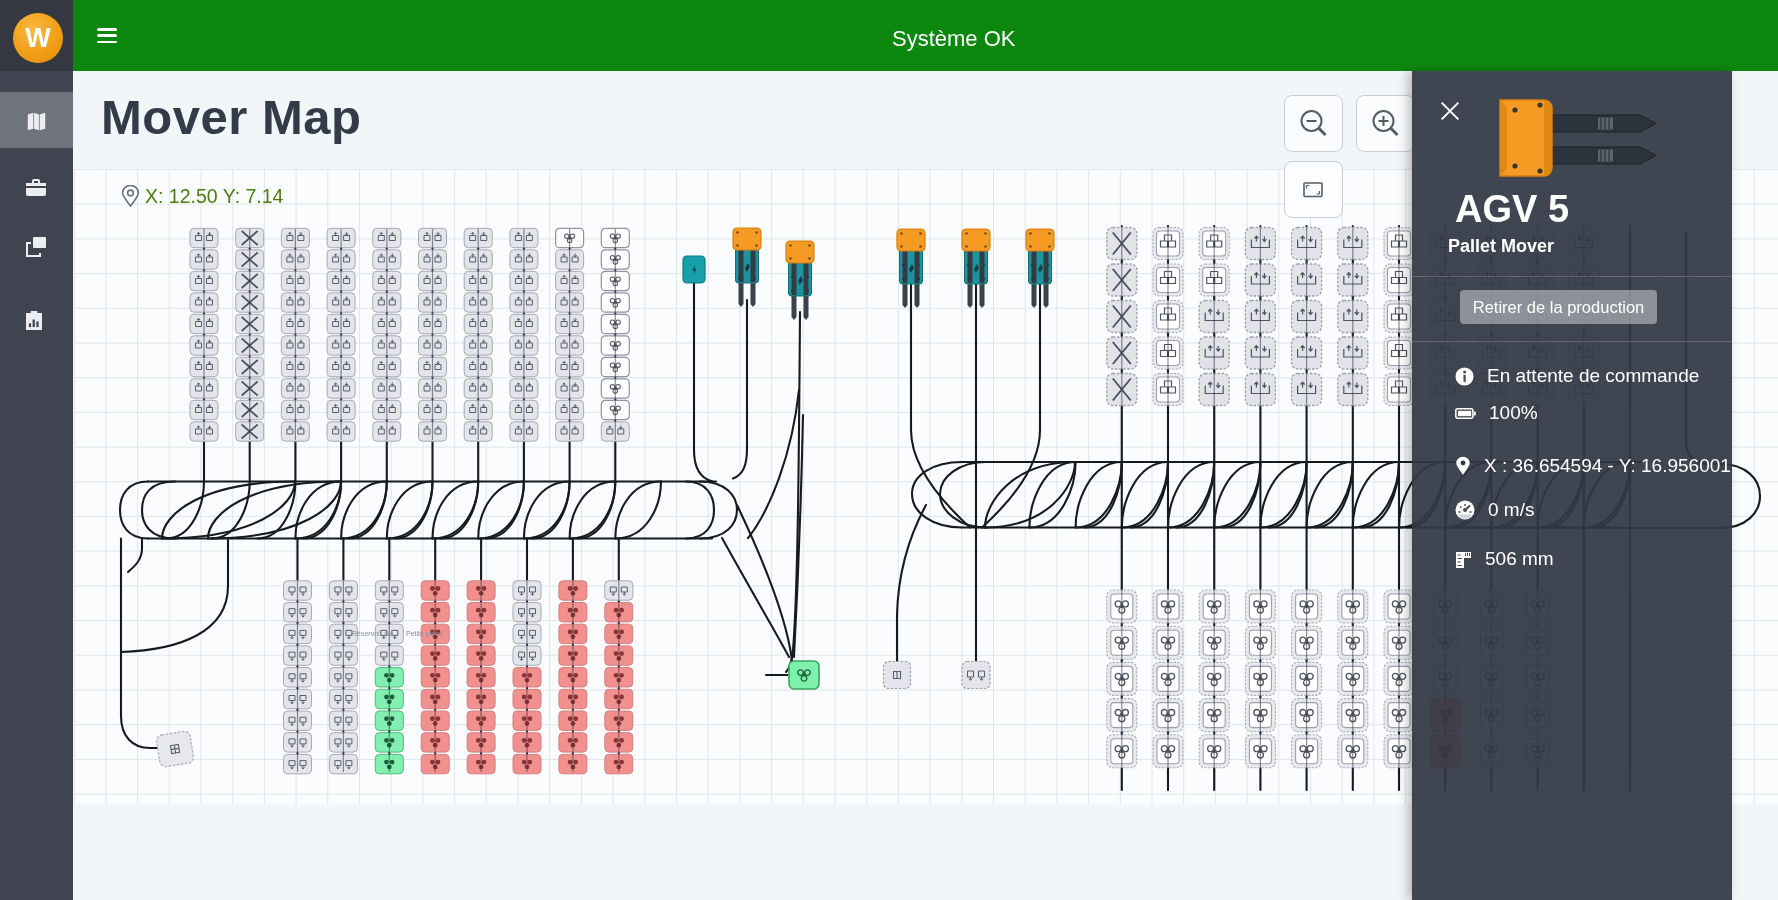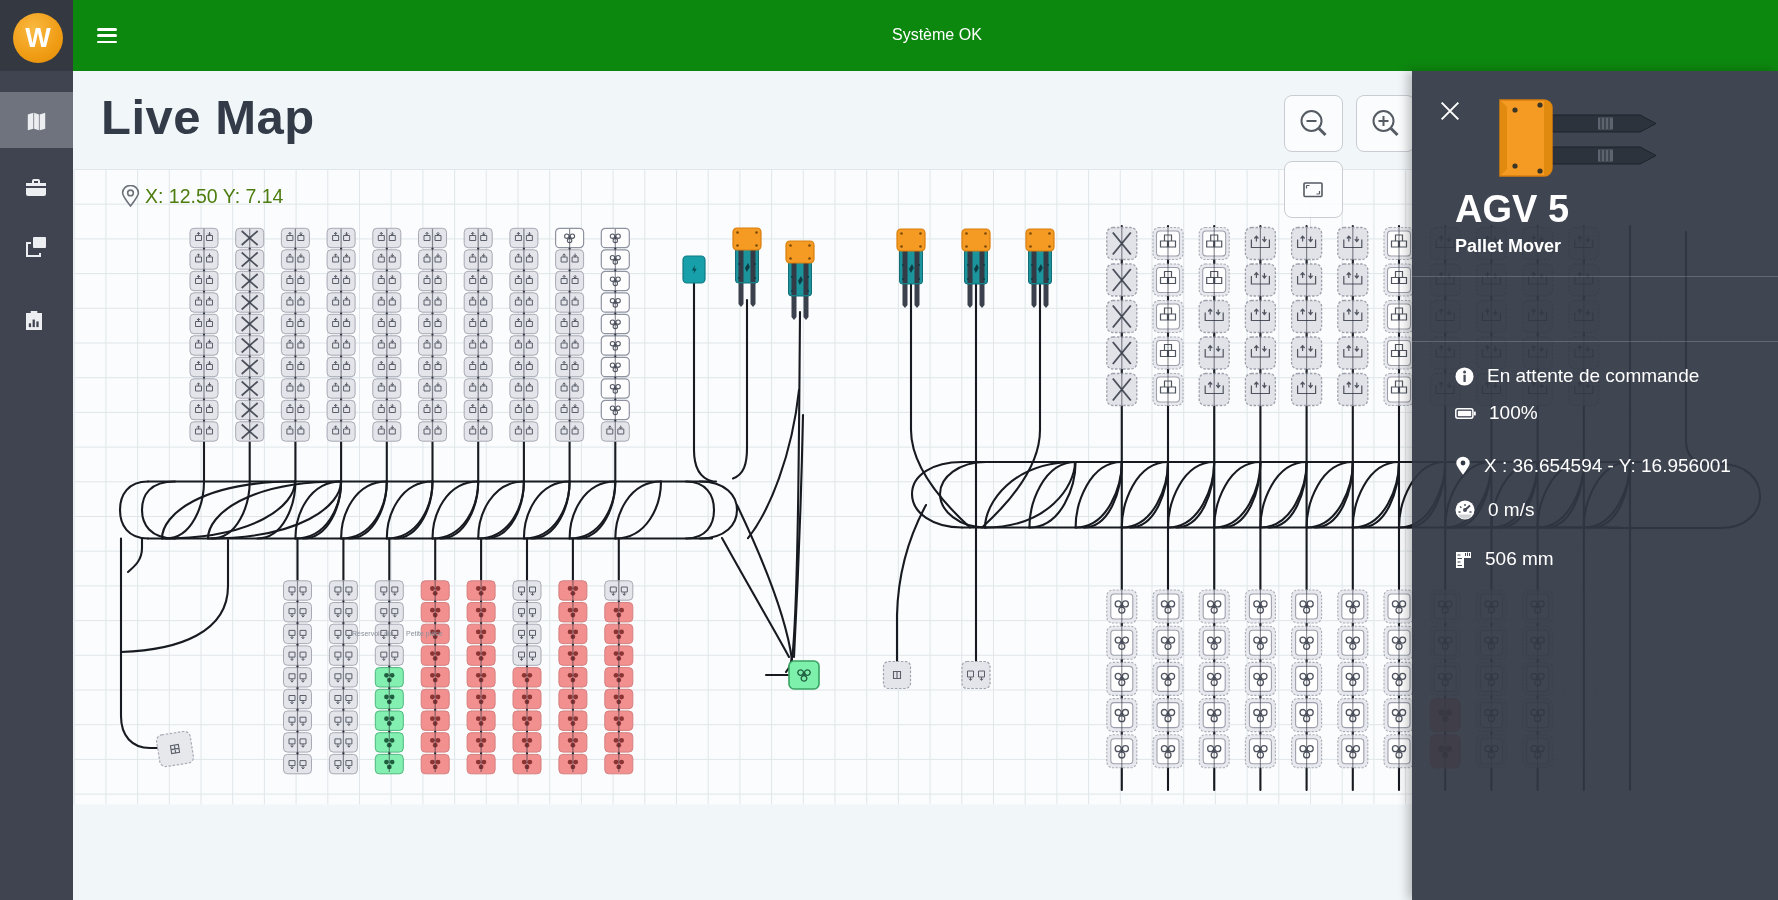--- a/index.html
+++ b/index.html
@@ -1,30 +1,30 @@
 <!DOCTYPE html>
 <html><head><meta charset="utf-8"><style>
 * { margin:0; padding:0; box-sizing:border-box; }
 html,body { width:1778px; height:900px; overflow:hidden; font-family:"Liberation Sans",sans-serif; background:#f1f6f9; }
 #topbar { position:absolute; left:73px; top:0; width:1705px; height:71px; background:#0d880f; z-index:20; }
-#topbar .title { position:absolute; left:819px; top:26px; color:#fff; font-size:16px; }
+#topbar .title { position:absolute; left:819px; top:26px; color:#fff; font-size:22px; }
 #burger { position:absolute; left:24px; top:28px; width:20px; height:15px; }
 #burger div { height:2.5px; background:#fff; border-radius:2px; margin-bottom:3.9px; }
 #sidebar { position:absolute; left:0; top:0; width:73px; height:900px; background:#3f4450; z-index:30; }
 #sidebar .logo-bg { position:absolute; left:0; top:0; width:73px; height:71px; background:#343841; }
 #sidebar .logo { position:absolute; left:13px; top:13px; width:50px; height:50px; border-radius:50%; background:radial-gradient(circle at 40% 32%, #f9b942, #f09c14 60%, #df8a05); color:#fff; font-weight:bold; font-size:27px; text-align:center; line-height:50px; }
 .sel { position:absolute; left:0; top:92px; width:73px; height:56px; background:#6e737d; }
 .sideicon { position:absolute; left:26px; }
 #title { position:absolute; left:101px; top:89px; font-size:49px; font-weight:bold; color:#333b49; z-index:10; letter-spacing:0.5px; }
 #coords { position:absolute; left:121px; top:185px; color:#4d7c0f; font-size:19.5px; z-index:10; }
 .zbtn { position:absolute; width:59px; height:57px; border:1px solid #c9cdd3; border-radius:8px; background:rgba(252,253,254,0.85); z-index:10; }
-#panel { position:absolute; left:1412px; top:71px; width:366px; height:829px; background:rgba(50,56,68,0.93); z-index:40; color:#fff; box-shadow:-4px 0 10px rgba(0,0,0,0.25); }
+#panel { position:absolute; left:1412px; top:71px; width:320px; height:829px; background:rgba(50,56,68,0.93); z-index:40; color:#fff; box-shadow:-4px 0 10px rgba(0,0,0,0.25); }
 #panel .close { position:absolute; left:28px; top:30px; width:20px; height:20px; }
 #panel h1 { position:absolute; left:43px; top:117px; font-size:38px; font-weight:bold; }
-#panel h2 { position:absolute; left:43px; top:165px; font-size:18px; font-weight:bold; }
+#panel h2 { position:absolute; left:36px; top:165px; font-size:18px; font-weight:bold; }
 #panel .hr { position:absolute; left:0; width:366px; height:1px; background:rgba(255,255,255,0.18); }
 #panel .btn { position:absolute; left:48px; top:219px; width:197px; height:34px; background:rgba(218,222,227,0.5); border-radius:4px; color:#fff; font-size:16.5px; text-align:center; line-height:34px; }
 .irow { position:absolute; left:43px; font-size:19px; }
 .irow svg { vertical-align:-4px; margin-right:13px; }
 </style></head>
 <body>
 <svg width="1778" height="900" viewBox="0 0 1778 900" style="position:absolute;left:0;top:0">
     <defs>
 <g id="icp">
         <rect x="-14" y="-9.7" width="28" height="19.4" rx="4" fill="#e4e5ea" stroke="#a7a9b4" stroke-width="1"></rect>
@@ -726,21 +726,21 @@
     </svg>
   <svg class="sideicon" style="top:311px" width="16" height="19" viewBox="0 0 17 20" fill="#eceef1">
       <path d="M0,2 h17 v18 h-17 z M5,2 v-2 h7 v2"></path>
       <g fill="#3f4450">
         <rect x="3" y="13" width="2.4" height="4"></rect>
         <rect x="7" y="9" width="2.4" height="8"></rect>
         <rect x="11" y="11" width="2.4" height="6"></rect>
       </g>
     </svg>
 </div>
-<div id="title">Live Map</div>
+<div id="title">Mover Map</div>
 <div id="coords"><svg width="19" height="23" viewBox="0 0 24 28" fill="none" stroke="#6b7178" stroke-width="2" style="vertical-align:-5px;margin-right:5px">
       <path d="M12,26 C5,17 2,13 2,9.5 a10,9.5 0 0 1 20,0 C22,13 19,17 12,26 Z"></path>
       <circle cx="12" cy="9.5" r="3.6"></circle>
     </svg>X: 12.50 Y: 7.14</div>
 <div class="zbtn" style="left:1284px;top:95px"><svg width="57" height="55" viewBox="0 0 57 55">
       <g fill="none" stroke="#555b63" stroke-width="2">
         <circle cx="26.5" cy="25" r="10"></circle>
         <path d="M34,32.5 L40.5,39" stroke-width="3"></path>
         <path d="M21.5,25 h10"></path>
       </g>
@@ -780,20 +780,21 @@
     <path d="M10,4 l7,7 v62 l-7,7 z" fill="#e08a10"></path>
     <path d="M54,4 a8,8 0 0 1 8,8 v60 a8,8 0 0 1 -8,8 z" fill="#e08a10"></path>
     <circle cx="25" cy="14" r="2.6" fill="#3b3526"></circle>
       <circle cx="50" cy="9" r="2.6" fill="#3b3526"></circle>
     <circle cx="25" cy="70" r="2.6" fill="#3b3526"></circle>
       <circle cx="50" cy="75" r="2.6" fill="#3b3526"></circle>
   </svg>
   <h1>AGV 5</h1>
     <h2>Pallet Mover</h2>
   <div class="hr" style="top:205px"></div>
+  <div class="btn">Retirer de la production</div>
   <div class="hr" style="top:270px"></div>
   <div class="irow" style="top:294px"><svg width="19" height="19" viewBox="0 0 20 20">
         <circle cx="10" cy="10" r="9.5" fill="#fff"></circle>
         <rect x="8.9" y="8.2" width="2.4" height="7.5" fill="#454b57"></rect>
         <circle cx="10.1" cy="5.3" r="1.6" fill="#454b57"></circle>
       </svg>En attente de commande</div>
   <div class="irow" style="top:331px"><svg width="21" height="19" viewBox="0 0 22 20">
         <rect x="0.8" y="5" width="18" height="10" rx="2" fill="none" stroke="#fff" stroke-width="1.6"></rect>
         <rect x="3" y="7.2" width="14" height="5.6" fill="#fff"></rect>
         <rect x="19.8" y="8" width="2" height="4" fill="#fff"></rect>

